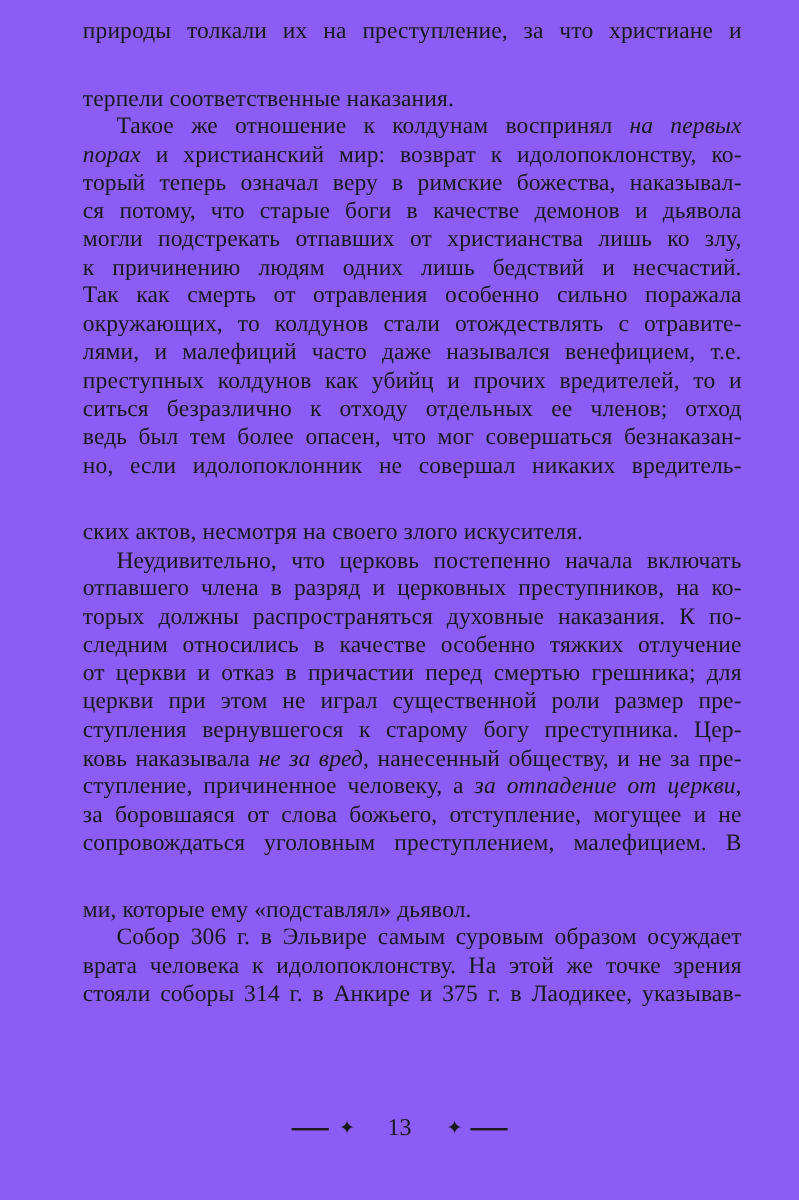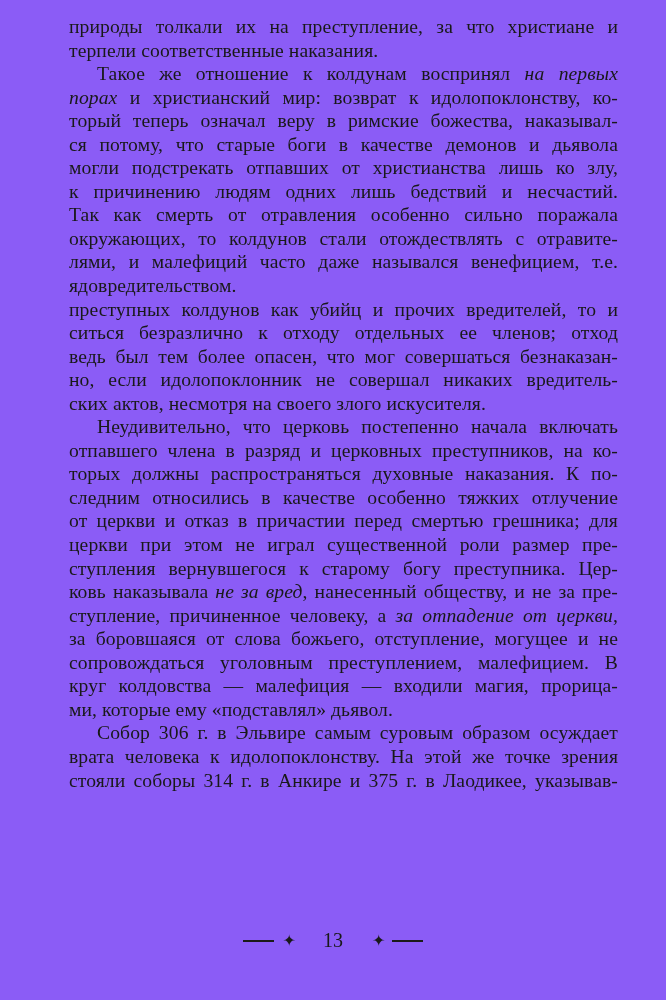--- a/index.html
+++ b/index.html
@@ -23,21 +23,21 @@
     width: 549px;
   }
   .paragraph { margin: 0; }
   .line {
     font-size: 19.6px;
     line-height: 23.55px;
     text-align: justify;
     text-align-last: justify;
     letter-spacing: 0.1px;
   }
-  .line.noj { text-align-last: left; }
+  .line.noj { text-align-last: left; margin-top: 32px; }
   .line.indent { text-indent: 28px; }
   .em { font-style: italic; }
   .footer {
     position: absolute;
     left: 0;
     top: 929px;
     width: 666px;
     display: flex;
     justify-content: center;
     align-items: center;
@@ -74,42 +74,40 @@
       <div class="paragraph">
         <div class="line indent"><span>Такое же отношение к колдунам воспринял </span><span class="em">на первых</span></div>
         <div class="line"><span class="em">порах</span><span> и христианский мир: возврат к идолопоклонству, ко-</span></div>
         <div class="line"><span>торый теперь означал веру в римские божества, наказывал-</span></div>
         <div class="line"><span>ся потому, что старые боги в качестве демонов и дьявола</span></div>
         <div class="line"><span>могли подстрекать отпавших от христианства лишь ко злу,</span></div>
         <div class="line"><span>к причинению людям одних лишь бедствий и несчастий.</span></div>
         <div class="line"><span>Так как смерть от отравления особенно сильно поражала</span></div>
         <div class="line"><span>окружающих, то колдунов стали отождествлять с отравите-</span></div>
         <div class="line"><span>лями, и малефиций часто даже назывался венефицием, т.е.</span></div>
-        <div class="line noj"><span>ядовредительством.</span></div>
       </div>
       <div class="paragraph">
         <div class="line"><span>преступных колдунов как убийц и прочих вредителей, то и</span></div>
         <div class="line"><span>ситься безразлично к отходу отдельных ее членов; отход</span></div>
         <div class="line"><span>ведь был тем более опасен, что мог совершаться безнаказан-</span></div>
         <div class="line"><span>но, если идолопоклонник не совершал никаких вредитель-</span></div>
         <div class="line noj"><span>ских актов, несмотря на своего злого искусителя.</span></div>
       </div>
       <div class="paragraph">
         <div class="line indent"><span>Неудивительно, что церковь постепенно начала включать</span></div>
         <div class="line"><span>отпавшего члена в разряд и церковных преступников, на ко-</span></div>
         <div class="line"><span>торых должны распространяться духовные наказания. К по-</span></div>
         <div class="line"><span>следним относились в качестве особенно тяжких отлучение</span></div>
         <div class="line"><span>от церкви и отказ в причастии перед смертью грешника; для</span></div>
         <div class="line"><span>церкви при этом не играл существенной роли размер пре-</span></div>
         <div class="line"><span>ступления вернувшегося к старому богу преступника. Цер-</span></div>
         <div class="line"><span>ковь наказывала </span><span class="em">не за вред</span><span>, нанесенный обществу, и не за пре-</span></div>
         <div class="line"><span>ступление, причиненное человеку, а </span><span class="em">за отпадение от церкви</span><span>,</span></div>
         <div class="line"><span>за боровшаяся от слова божьего, отступление, могущее и не</span></div>
         <div class="line"><span>сопровождаться уголовным преступлением, малефицием. В</span></div>
-        <div class="line"><span>круг колдовства — малефиция — входили магия, прорица-</span></div>
         <div class="line noj"><span>ми, которые ему «подставлял» дьявол.</span></div>
       </div>
       <div class="paragraph">
         <div class="line indent"><span>Собор 306 г. в Эльвире самым суровым образом осуждает</span></div>
         <div class="line"><span>врата человека к идолопоклонству. На этой же точке зрения</span></div>
         <div class="line"><span>стояли соборы 314 г. в Анкире и 375 г. в Лаодикее, указывав-</span></div>
       </div>
     </div>
 
   <div class="footer">

